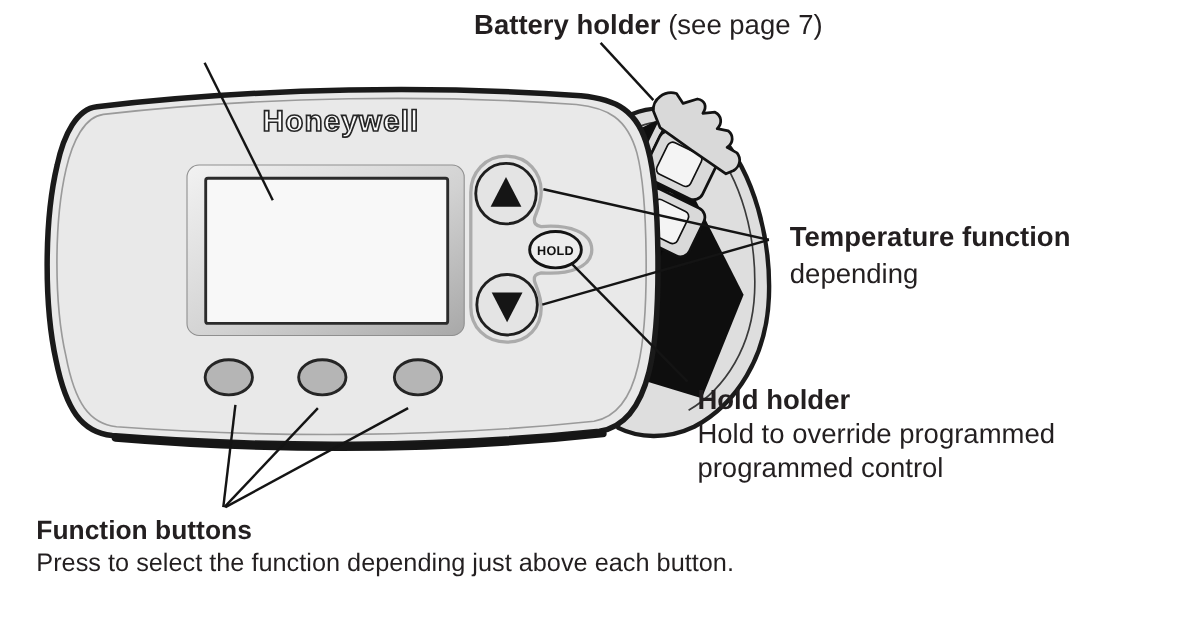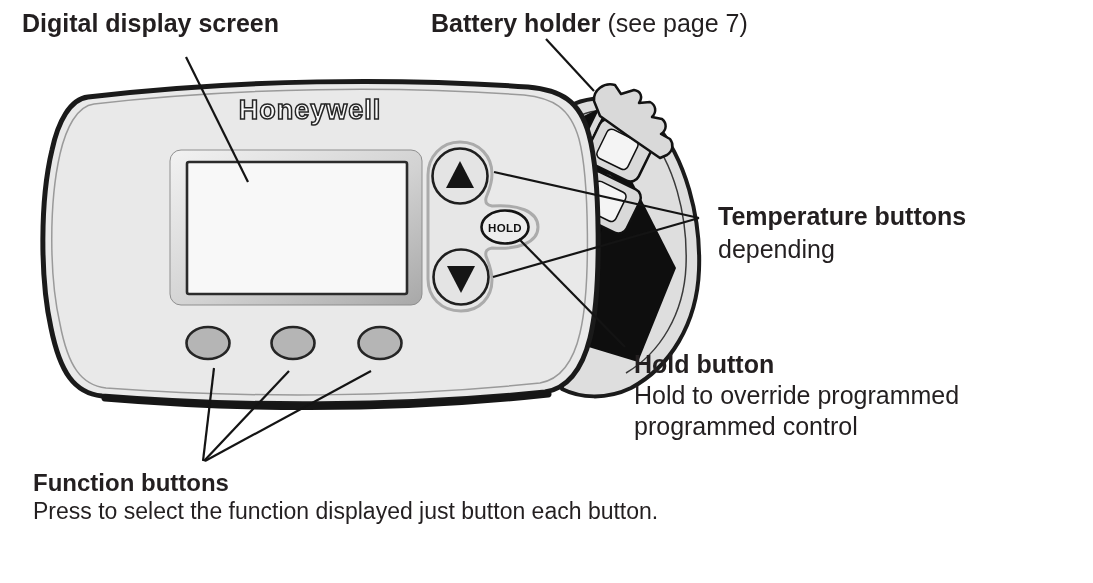--- a/index.html
+++ b/index.html
@@ -86,38 +86,35 @@
       <path d="M 546,39 L 594,91"></path>
       <path d="M 699,218 L 494,172"></path>
       <path d="M 699,218 L 493,277"></path>
       <path d="M 519,239 L 625,347"></path>
       <path d="M 214,368 L 203,461"></path>
       <path d="M 289,371 L 204,461"></path>
       <path d="M 371,371 L 205,461"></path>
     </g>
   </svg>
 
-  <div class="callout co-top" style="left:22px;top:8px;">
-    <span class="t">Digital display screen</span>
-  </div>
 
   <div class="callout co-top" style="left:431px;top:8px;">
     <span class="t">Battery holder</span>
     <span class="note">(see page 7)</span>
   </div>
 
   <div class="callout co-right" style="left:718px;top:200px;">
-    <div class="t">Temperature buttons</div>
+    <div class="t">Temperature function</div>
     <div>depending</div>
   </div>
 
   <div class="callout co-hold" style="left:634px;top:349px;">
-    <div class="t">Hold button</div>
+    <div class="t">Hold holder</div>
     <div>Hold to override programmed</div>
     <div>programmed control</div>
   </div>
 
   <div class="callout co-fn" style="left:20px;top:468px;margin-left:13px;">
     <div class="t">Function buttons</div>
-    <div>Press to select the function displayed just button each button.</div>
+    <div>Press to select the function depending just above each button.</div>
   </div>
 
 </div>
 
 </body></html>

